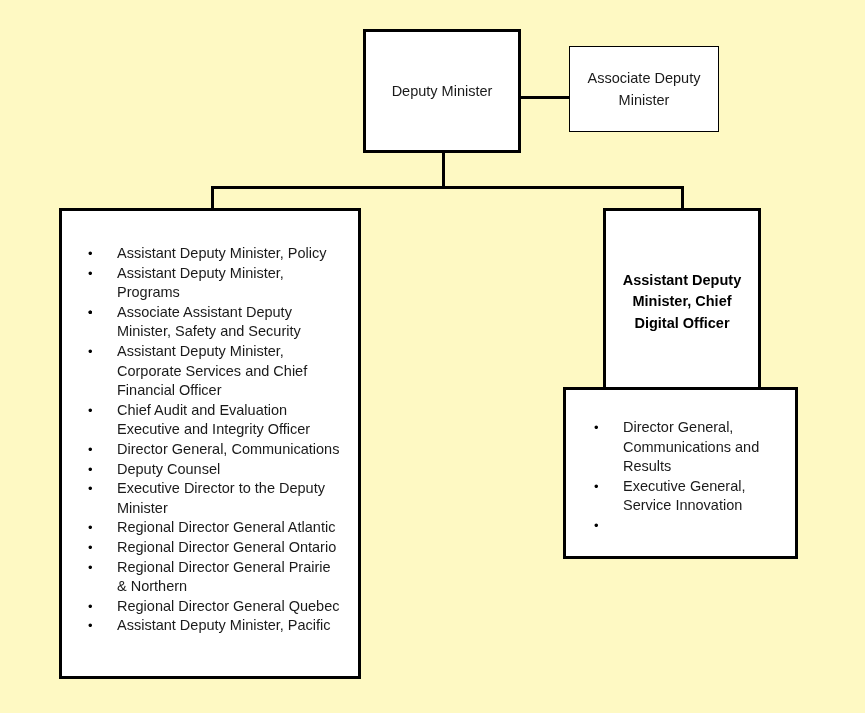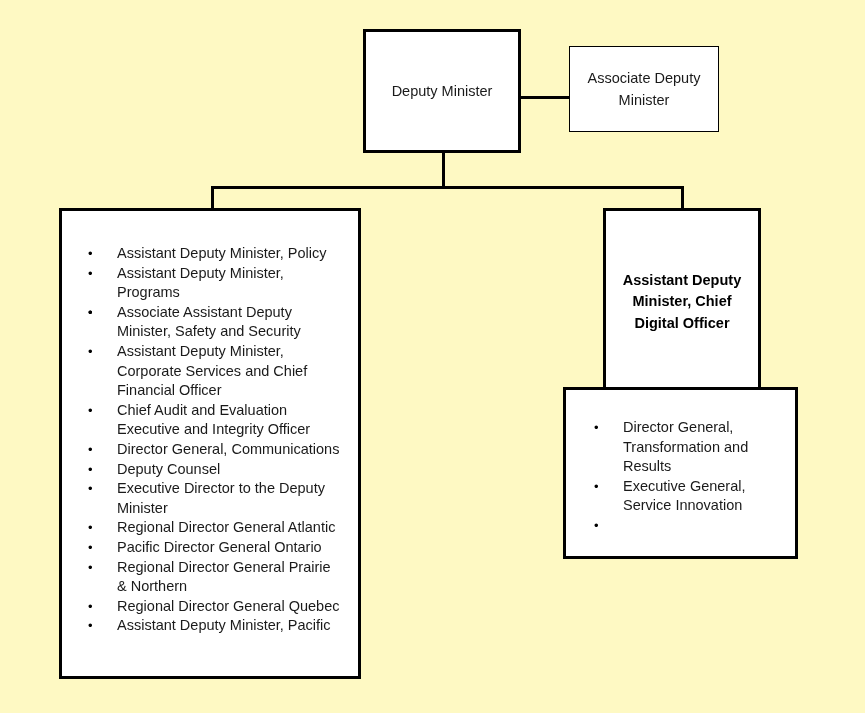--- a/index.html
+++ b/index.html
@@ -182,21 +182,21 @@
       <li class="list-item">
         <span class="bullet">•</span>
         <span class="item-text">Executive Director to the Deputy Minister</span>
       </li>
       <li class="list-item">
         <span class="bullet">•</span>
         <span class="item-text">Regional Director General Atlantic</span>
       </li>
       <li class="list-item">
         <span class="bullet">•</span>
-        <span class="item-text">Pacific Director General Ontario</span>
+        <span class="item-text">Regional Director General Ontario</span>
       </li>
       <li class="list-item">
         <span class="bullet">•</span>
         <span class="item-text">Regional Director General Prairie &amp; Northern</span>
       </li>
       <li class="list-item">
         <span class="bullet">•</span>
         <span class="item-text">Regional Director General Quebec</span>
       </li>
       <li class="list-item">
@@ -207,21 +207,21 @@
   </div>
 
   <div class="node-box" id="box-chief-digital-officer" style="left:603px; top:208px; width:158px; height:189px;">
     <div class="node-title bold">Assistant Deputy Minister, Chief Digital Officer</div>
   </div>
 
   <div class="node-box" id="box-dg-list" style="left:563px; top:387px; width:235px; height:172px;">
     <ul class="node-list">
       <li class="list-item">
         <span class="bullet">•</span>
-        <span class="item-text">Director General, Transformation and Results</span>
+        <span class="item-text">Director General, Communications and Results</span>
       </li>
       <li class="list-item">
         <span class="bullet">•</span>
         <span class="item-text">Executive General, Service Innovation</span>
       </li>
       <li class="list-item">
         <span class="bullet">•</span>
       </li>
     </ul>
   </div>

